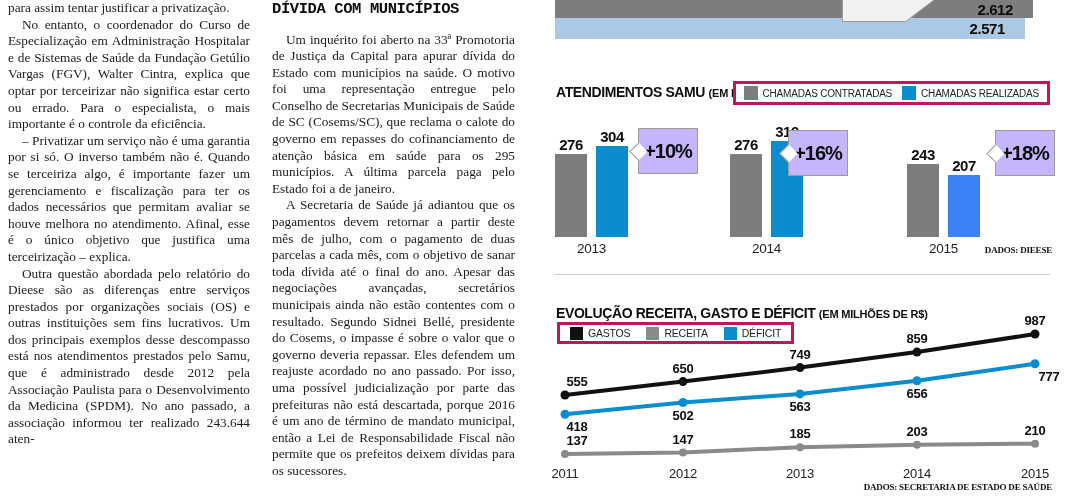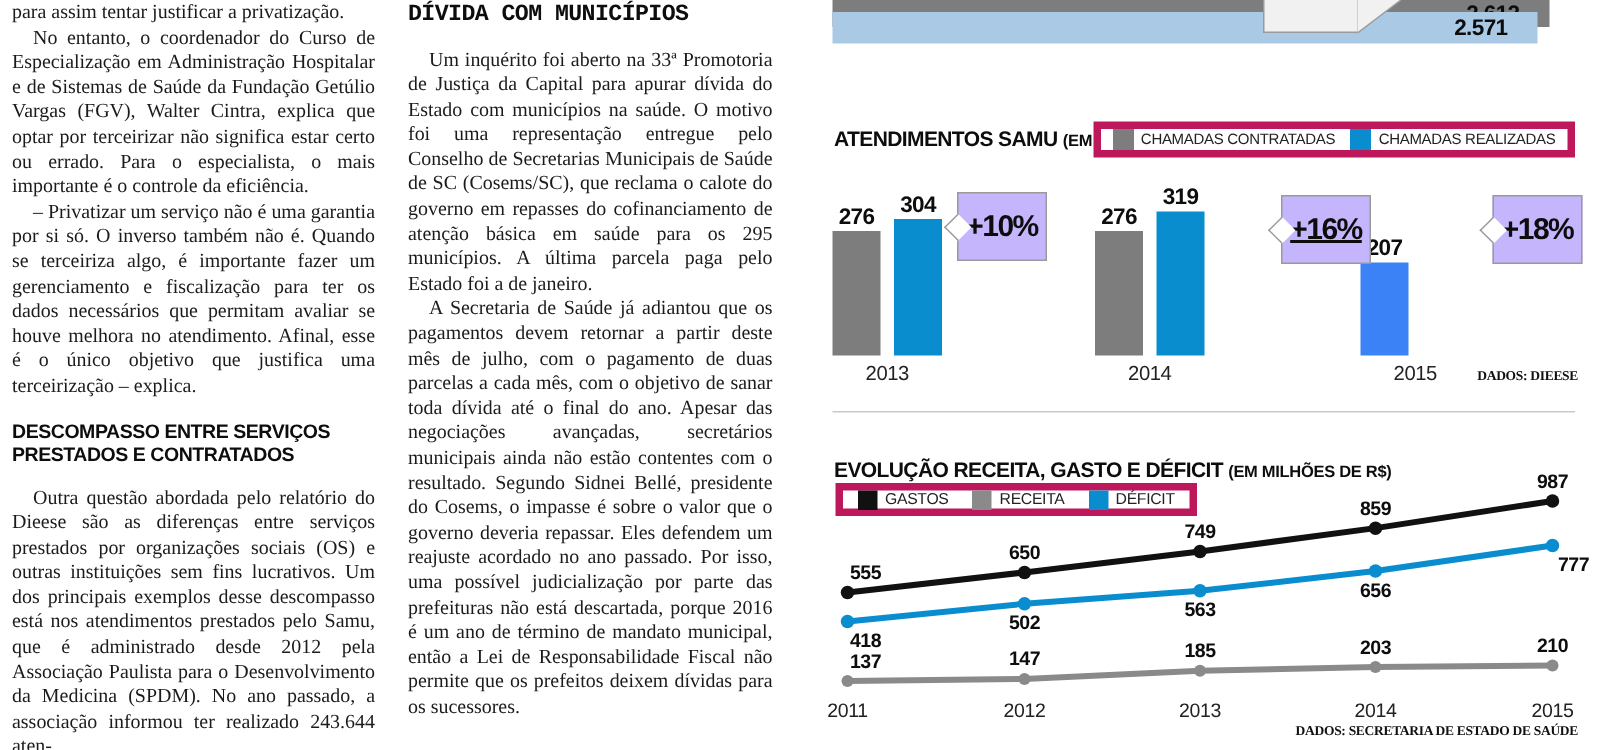--- a/index.html
+++ b/index.html
@@ -11,30 +11,30 @@
   .col2{left:272px;width:243px;}
   .body{font:13.3px/16.6px "Liberation Serif",serif;color:#1b1b1b;text-align:justify;margin:0;}
   .ind{text-indent:14px;}
   .subhead{font-family:"Liberation Sans",sans-serif;font-weight:bold;font-size:13px;line-height:15.5px;
            letter-spacing:-0.3px;color:#0d0d0d;margin:14px 0 13px 0;}
   .headline{font-family:Liberation Mono, monospace;font-weight:bold;font-size:15.5px;line-height:16.5px;
             letter-spacing:-0.4px;color:#0d0d0d;margin:1px 0 14px 0;}
   
   .tbar{position:absolute;left:555px;display:flex;align-items:center;justify-content:flex-end;}
   .tbar0{top:0;height:18px;}
-  .tbar1{top:8px;height:21px;}
+  .tbar1{top:18px;height:21px;}
   .tlabel{font:bold 15px "Liberation Sans",sans-serif;letter-spacing:-0.4px;color:#0d0d0d;padding-right:20px;}
   .callout-cut{position:absolute;left:842px;top:0;width:64px;height:22px;background:#f1f1f1;
                border:1px solid #9a9a9a;border-top:none;box-sizing:border-box;}
   .callout-tail{position:absolute;left:905px;top:0;}
   
   .ctitle{position:absolute;font-family:"Liberation Sans",sans-serif;font-weight:bold;color:#0d0d0d;
           letter-spacing:-0.4px;font-size:14px;white-space:nowrap;}
   .ctitle .unit{font-size:11px;letter-spacing:-0.2px;}
-  .legend{position:absolute;display:flex;align-items:center;background:#fff;border:5px solid #be185d;
+  .legend{position:absolute;display:flex;align-items:center;background:#fff;border:3px solid #be185d;
           box-sizing:border-box;font-family:"Liberation Sans",sans-serif;color:#222;white-space:nowrap;}
   .samu-legend{right:21px;top:81px;height:24px;gap:10px;padding:0 8px;font-size:10px;letter-spacing:-0.2px;}
   .evo-legend{left:557px;top:322px;height:22px;gap:16px;padding:0 10px;font-size:10.5px;letter-spacing:-0.2px;z-index:3;}
   .litem{display:flex;align-items:center;gap:5px;}
   .sw{display:inline-block;width:14px;height:14px;}
   .sw.small{width:13px;height:13px;}
   .source{position:absolute;text-align:right;font-family:Liberation Serif, serif;font-weight:bold;
           font-size:9px;letter-spacing:-0.2px;color:#111;white-space:nowrap;}
   .sep{position:absolute;left:555px;top:274px;width:495px;height:1px;background:#c9c9c9;}
   
@@ -56,24 +56,20 @@
 </style>
 </head>
 <body>
 
 <div class="page">
 
   <div class="col col1">
     <p class="body">para assim tentar justificar a privatização.</p>
     <p class="body ind">No entanto, o coordenador do Curso de Especialização em Administração Hospitalar e de Sistemas de Saúde da Fundação Getúlio Vargas (FGV), Walter Cintra, explica que optar por terceirizar não significa estar certo ou errado. Para o especialista, o mais importante é o controle da eficiência.</p>
     <p class="body ind">– Privatizar um serviço não é uma garantia por si só. O inverso também não é. Quando se terceiriza algo, é importante fazer um gerenciamento e fiscalização para ter os dados necessários que permitam avaliar se houve melhora no atendimento. Afinal, esse é o único objetivo que justifica uma terceirização – explica.</p>
-    <div class="subhead">
-      <div>DESCOMPASSO ENTRE SERVIÇOS</div>
-      <div>PRESTADOS E CONTRATADOS</div>
-    </div>
     <p class="body ind">Outra questão abordada pelo relatório do Dieese são as diferenças entre serviços prestados por organizações sociais (OS) e outras instituições sem fins lucrativos. Um dos principais exemplos desse descompasso está nos atendimentos prestados pelo Samu, que é administrado desde 2012 pela Associação Paulista para o Desenvolvimento da Medicina (SPDM). No ano passado, a associação informou ter realizado 243.644 aten-</p>
   </div>
 
   <div class="col col2">
     <div class="headline">
       <div>DÍVIDA COM MUNICÍPIOS</div>
     </div>
     <p class="body ind">Um inquérito foi aberto na 33ª Promotoria de Justiça da Capital para apurar dívida do Estado com municípios na saúde. O motivo foi uma representação entregue pelo Conselho de Secretarias Municipais de Saúde de SC (Cosems/SC), que reclama o calote do governo em repasses do cofinanciamento de atenção básica em saúde para os 295 municípios. A última parcela paga pelo Estado foi a de janeiro.</p>
     <p class="body ind">A Secretaria de Saúde já adiantou que os pagamentos devem retornar a partir deste mês de julho, com o pagamento de duas parcelas a cada mês, com o objetivo de sanar toda dívida até o final do ano. Apesar das negociações avançadas, secretários municipais ainda não estão contentes com o resultado. Segundo Sidnei Bellé, presidente do Cosems, o impasse é sobre o valor que o governo deveria repassar. Eles defendem um reajuste acordado no ano passado. Por isso, uma possível judicialização por parte das prefeituras não está descartada, porque 2016 é um ano de término de mandato municipal, então a Lei de Responsabilidade Fiscal não permite que os prefeitos deixem dívidas para os sucessores.</p>
   </div>
@@ -115,34 +111,37 @@
   </div>
   <div class="samu-group" style="left:730px;">
     <div class="sbar" style="height: 83px; background: rgb(125, 125, 125);">
       <span class="bval">276</span>
       </div>
     <div class="sbar" style="height: 96px; background: rgb(10, 141, 206);">
       <span class="bval">319</span>
       </div>
   </div>
   <div class="samu-group" style="left:907px;">
+    <div class="sbar" style="height: 73px; background: rgb(125, 125, 125);">
+      <span class="bval">243</span>
+      </div>
     <div class="sbar" style="height: 62px; background: #3b82f6;">
       <span class="bval">207</span>
       </div>
   </div>
 
   <div class="year" style="left:555px;">2013</div>
   <div class="year" style="left:730px;">2014</div>
   <div class="year" style="left:907px;">2015</div>
 
   <div class="callout" style="left:638px;top:128px;">
     <i class="arrow"></i>
     <span>+10%</span>
   </div>
-  <div class="callout" style="left:854px;top:130px;text-decoration:underline;">
+  <div class="callout" style="left:788px;top:130px;">
     <i class="arrow"></i>
     <span>+16%</span>
   </div>
   <div class="callout" style="left:995px;top:130px;">
     <i class="arrow"></i>
     <span>+18%</span>
   </div>
 
   <div class="source" style="left:952px;top:245px;width:100px;">DADOS: DIEESE</div>
 

